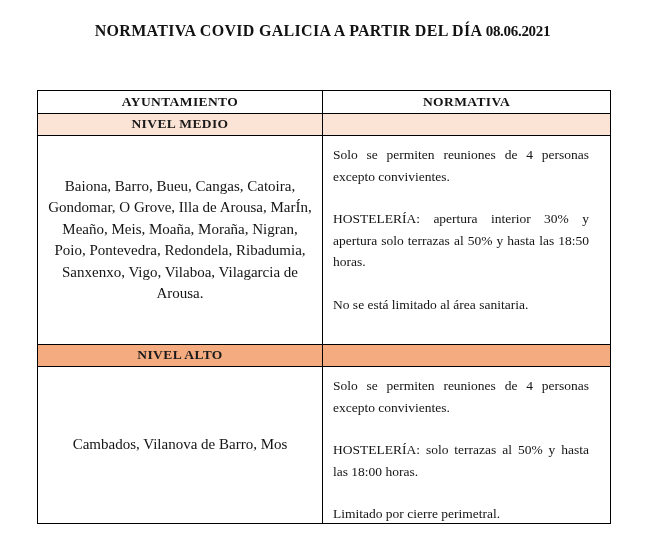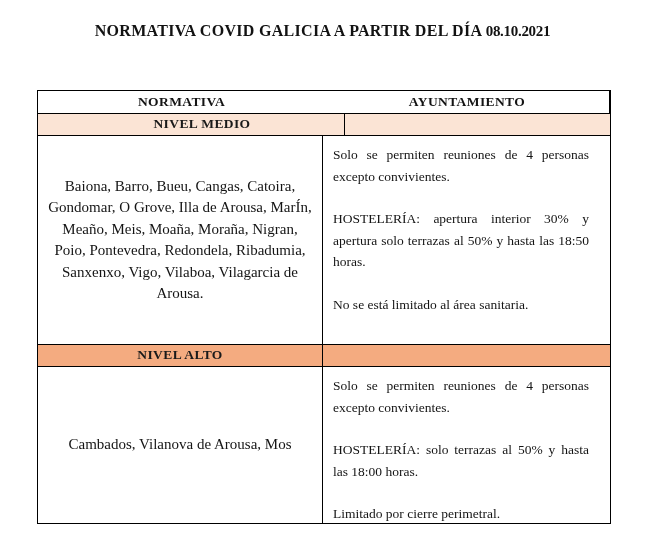--- a/index.html
+++ b/index.html
@@ -77,50 +77,50 @@
   .norm p:last-child { margin-bottom:0; }
 
   .medio-content { height:208px; }
   .alto-content  { height:156px; }
 </style>
 </head>
 <body>
 
 <div class="page">
 
-  <h1 class="title"><span>NORMATIVA COVID GALICIA A PARTIR DEL DÍA</span> <span class="title-date">08.10.2021</span></h1>
+  <h1 class="title"><span>NORMATIVA COVID GALICIA A PARTIR DEL DÍA</span> <span class="title-date">08.06.2021</span></h1>
 
   <div class="covid-table">
 
     <div class="row header-row">
+      <div class="cell left">AYUNTAMIENTO</div>
       <div class="cell right">NORMATIVA</div>
-      <div class="cell left">AYUNTAMIENTO</div>
     </div>
 
-    <div class="row band" style="background: rgb(251, 228, 213); padding-left: 22px;">
+    <div class="row band" style="background: rgb(251, 228, 213);">
       <div class="cell left band-label">NIVEL MEDIO</div>
       <div class="cell right"></div>
     </div>
 
     <div class="row content-row medio-content">
       <div class="cell left muni">Baiona, Barro, Bueu, Cangas, Catoira, Gondomar, O Grove, Illa de Arousa, MarÍn, Meaño, Meis, Moaña, Moraña, Nigran, Poio, Pontevedra, Redondela, Ribadumia, Sanxenxo, Vigo, Vilaboa, Vilagarcia de Arousa.</div>
       <div class="cell right norm">
         <p>Solo se permiten reuniones de 4 personas excepto convivientes.</p>
         <p>HOSTELERÍA: apertura interior 30% y apertura solo terrazas al 50% y hasta las 18:50 horas.</p>
         <p>No se está limitado al área sanitaria.</p>
       </div>
     </div>
 
     <div class="row band" style="background: rgb(244, 171, 128); gap: 20px;">
       <div class="cell left band-label">NIVEL ALTO</div>
       <div class="cell right"></div>
     </div>
 
     <div class="row content-row alto-content">
-      <div class="cell left muni">Cambados, Vilanova de Arousa, Mos</div>
+      <div class="cell left muni">Cambados, Vilanova de Barro, Mos</div>
       <div class="cell right norm">
         <p>Solo se permiten reuniones de 4 personas excepto convivientes.</p>
         <p>HOSTELERÍA: solo terrazas al 50% y hasta las 18:00 horas.</p>
         <p>Limitado por cierre perimetral.</p>
       </div>
     </div>
 
   </div>
 </div>
 

